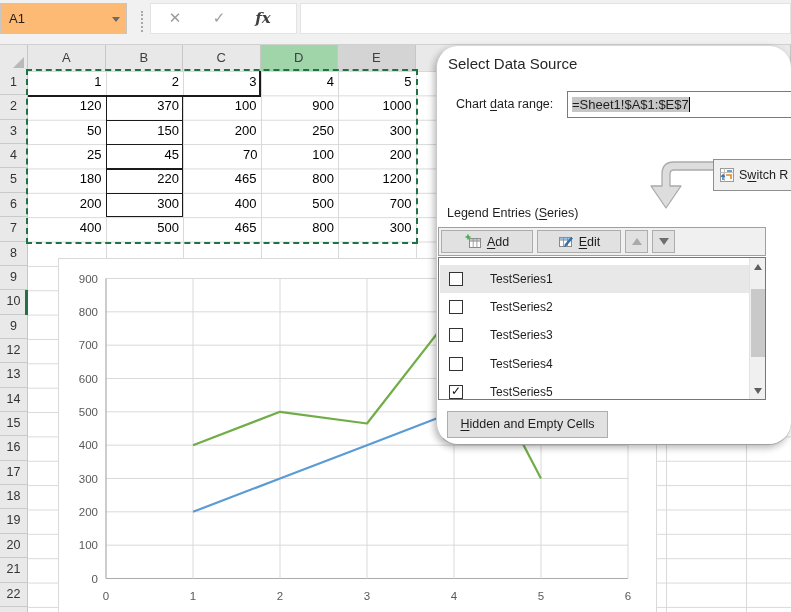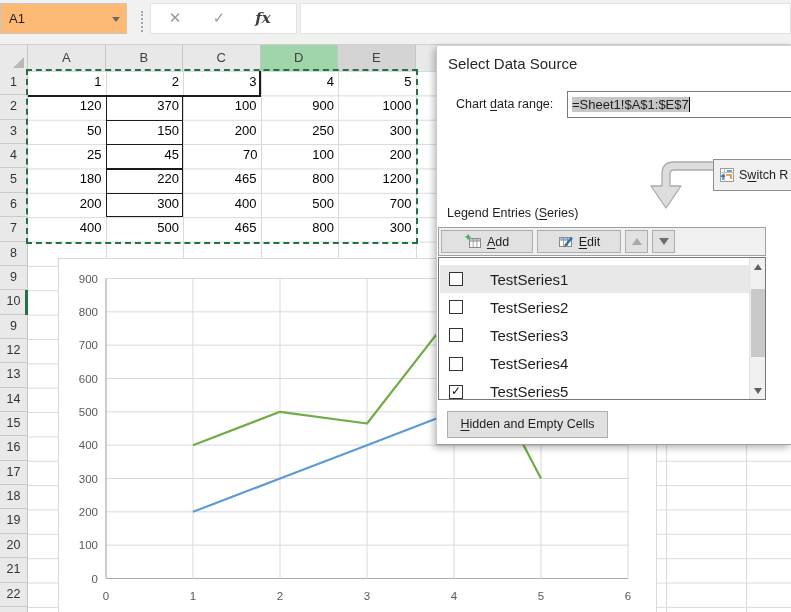--- a/index.html
+++ b/index.html
@@ -33,21 +33,21 @@
   .blackline{position:absolute;background:#1a1a1a;}
   .bbox{position:absolute;border:1.5px solid #1a1a1a;box-sizing:border-box;}
   .marquee{position:absolute;border:2px dashed #1e7244;box-sizing:border-box;pointer-events:none;}
   .rowbar{position:absolute;width:3px;}
   
   .chart{position:absolute;left:58px;top:258px;width:599px;height:354px;background:#fff;
          border:1px solid #d9d9d9;border-bottom:none;box-sizing:border-box;}
   
   .dialog{position:absolute;left:436px;top:45px;width:355px;height:400px;background:#fff;
           border-left:1px solid #c8c8c8;border-top:1px solid #d8d8d8;border-bottom:1px solid #9f9f9f;box-sizing:border-box;
-          box-shadow:-2px 3px 7px rgba(0,0,0,.28);font-size:12.5px;color:#1e1e1e;}
+          box-shadow:-2px 3px 7px rgba(0,0,0,.28);font-size:12.5px;color:#1e1e1e;border-radius:22px;}
   .dlg-title{position:absolute;left:11px;top:9px;font-size:15px;color:#262626;}
   .dlg-rangelabel{position:absolute;left:19px;top:51px;}
   .dlg-input{position:absolute;left:130px;top:45px;width:225px;height:27px;background:#fff;border:1px solid #7a7a7a;
              box-sizing:border-box;font-size:13px;padding:5px 0 0 4px;white-space:nowrap;overflow:hidden;}
   .sel-text{background:#c6c6c6;}
   .caret{display:inline-block;width:1.5px;height:15px;background:#000;vertical-align:text-bottom;}
   .switch-btn{position:absolute;left:276px;top:113px;width:90px;height:32px;background:#f0f0f0;border:1px solid #8f8f8f;
               box-sizing:border-box;display:flex;align-items:center;gap:4px;padding-left:5px;white-space:nowrap;}
   .legend-label{position:absolute;left:10px;top:160px;}
   .toolbar{position:absolute;left:1px;top:181px;width:328px;height:29px;background:#f0f0f0;border:1px solid #a0a0a0;
@@ -56,21 +56,21 @@
         justify-content:center;gap:5px;font-size:12.5px;color:#1e1e1e;}
   .btn-add{width:92px;} .btn-edit{width:84px;} .btn-remove{width:90px;} .btn-arrow{width:23px;}
   .tri-up{width:0;height:0;border-left:5px solid transparent;border-right:5px solid transparent;border-bottom:7px solid #a9a9a9;}
   .tri-down{width:0;height:0;border-left:5px solid transparent;border-right:5px solid transparent;border-top:7px solid #6e6e6e;}
   .listbox{position:absolute;left:1px;top:211px;width:328px;height:143px;background:#fff;border:1px solid #767676;
            box-sizing:border-box;overflow:hidden;}
   .lrow{position:absolute;left:1px;width:310px;height:28px;display:flex;align-items:center;}
   .lrow.sel{background:#e8e8e8;}
   .cbx{position:absolute;left:9px;width:14px;height:14px;background:#fff;border:1.4px solid #333;box-sizing:border-box;
        font-size:12px;line-height:11px;text-align:center;color:#111;}
-  .lrow .ltext{position:absolute;left:50px;font-size:15px;color:#1e1e1e;}
+  .lrow .ltext{position:absolute;left:50px;font-size:12px;color:#1e1e1e;}
   .scrollbar{position:absolute;right:0;top:0;width:16px;height:141px;background:#f0f0f0;border-left:1px solid #e2e2e2;box-sizing:border-box;}
   .sb-btn{position:absolute;left:0;width:16px;height:17px;display:flex;align-items:center;justify-content:center;}
   .sb-thumb{position:absolute;left:1px;top:31px;width:14px;height:68px;background:#c9c9c9;}
   .sb-tri-up{width:0;height:0;border-left:4px solid transparent;border-right:4px solid transparent;border-bottom:6px solid #5e5e5e;}
   .sb-tri-down{width:0;height:0;border-left:4px solid transparent;border-right:4px solid transparent;border-top:6px solid #5e5e5e;}
   .hidden-btn{position:absolute;left:10px;top:365px;width:161px;height:27px;background:#e1e1e1;border:1px solid #adadad;
               box-sizing:border-box;text-align:center;line-height:25px;font-size:12.5px;color:#1e1e1e;}
   .bent-arrow{position:absolute;left:182px;top:108px;}
   u{text-decoration:underline;text-underline-offset:2px;}
 </style>

